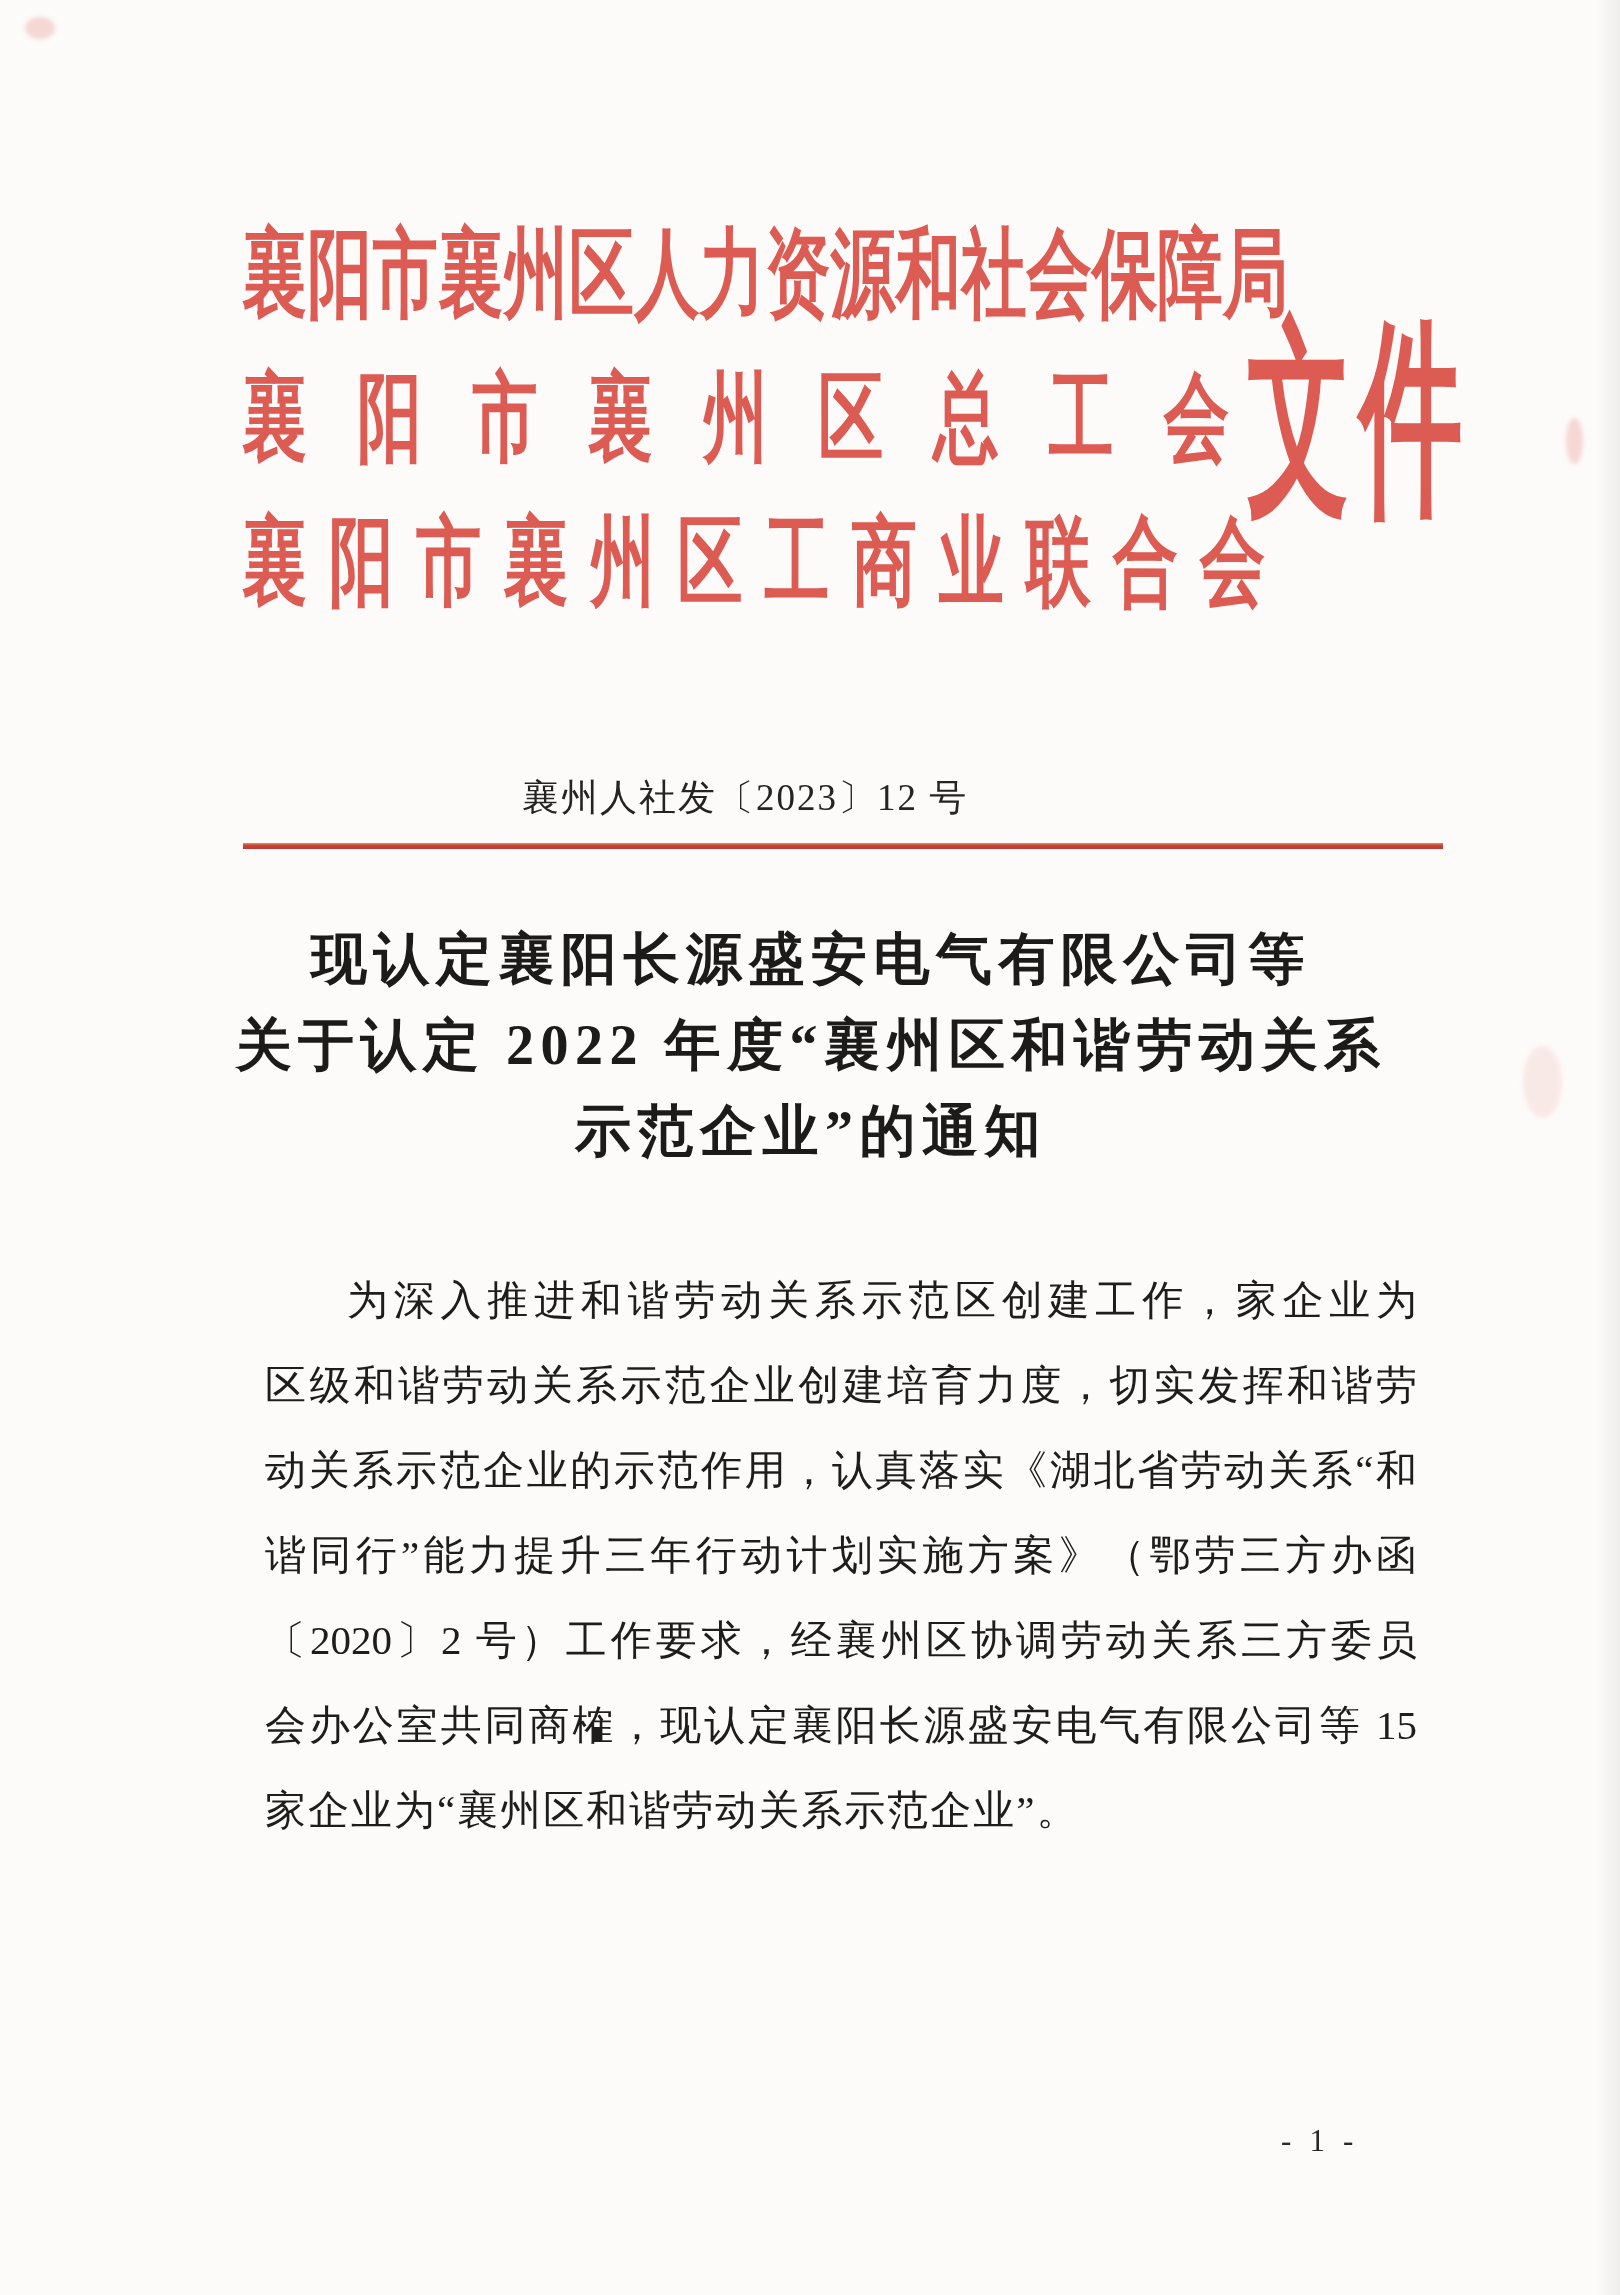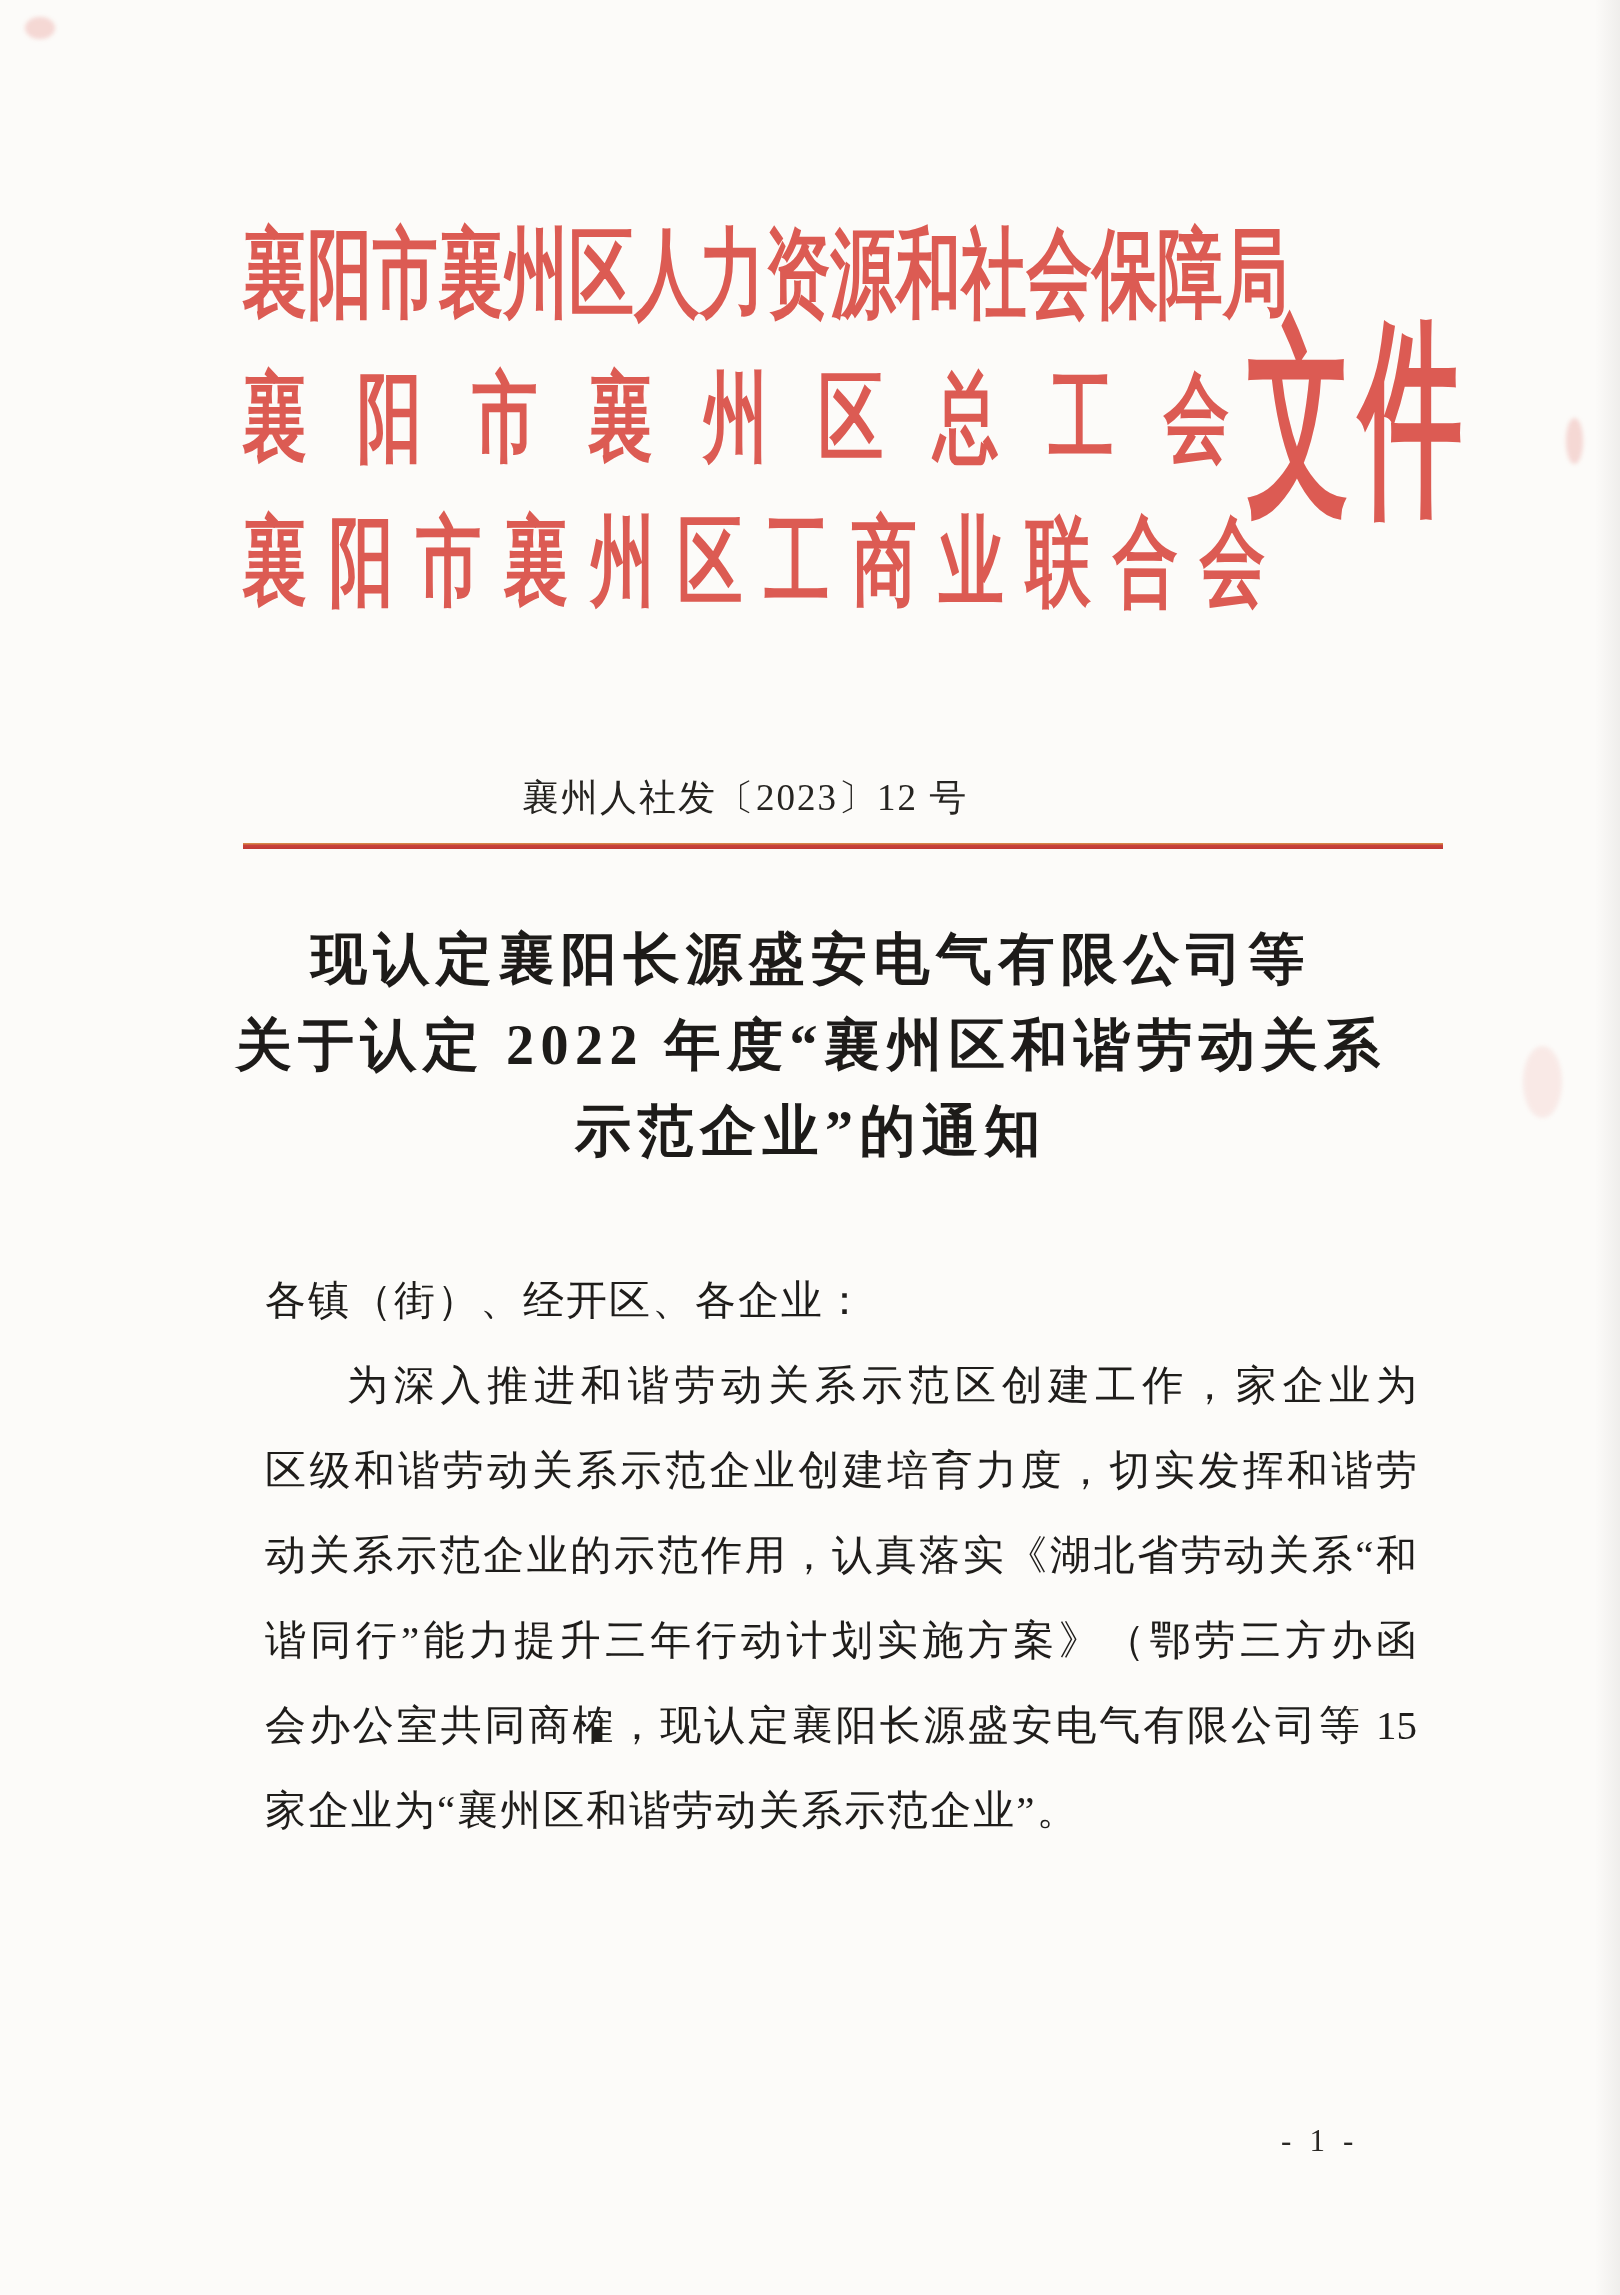--- a/index.html
+++ b/index.html
@@ -143,27 +143,27 @@
 
   <div class="red-rule"></div>
 
   <div class="title-block">
     <div>现认定襄阳长源盛安电气有限公司等</div>
     <div>关于认定 2022 年度“襄州区和谐劳动关系</div>
     <div>示范企业”的通知</div>
   </div>
 
   <div class="body-block">
-    <div class="line loose">各镇（街）、经开区、各企业：</div>
     <div id="body-paragraphs">
         <div class="para">
           <div class="line">为深入推进和谐劳动关系示范区创建工作，家企业为</div>
           <div class="line">区级和谐劳动关系示范企业创建培育力度，切实发挥和谐劳</div>
           <div class="line">动关系示范企业的示范作用，认真落实《湖北省劳动关系“和</div>
           <div class="line">谐同行”能力提升三年行动计划实施方案》（鄂劳三方办函</div>
+          <div class="line">〔2020〕2 号）工作要求，经襄州区协调劳动关系三方委员</div>
           <div class="line">会办公室共同商榷，现认定襄阳长源盛安电气有限公司等 15</div>
           <div class="line loose">家企业为“襄州区和谐劳动关系示范企业”。</div>
         </div>
       </div>
   </div>
 
   <div class="page-number">- 1 -</div>
 
   <div class="edge-shade"></div>
   <div class="speck speck-1"></div>

